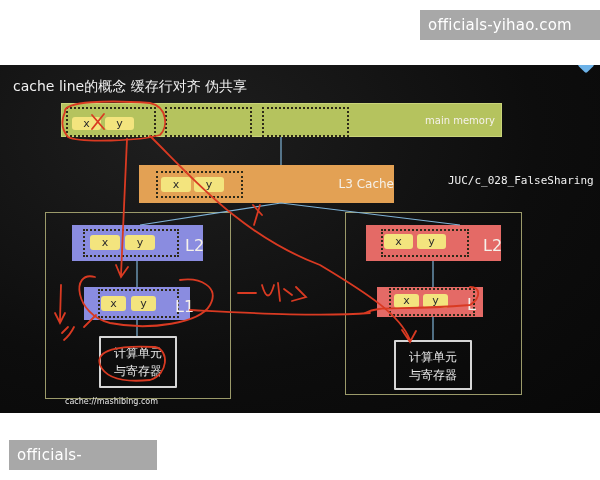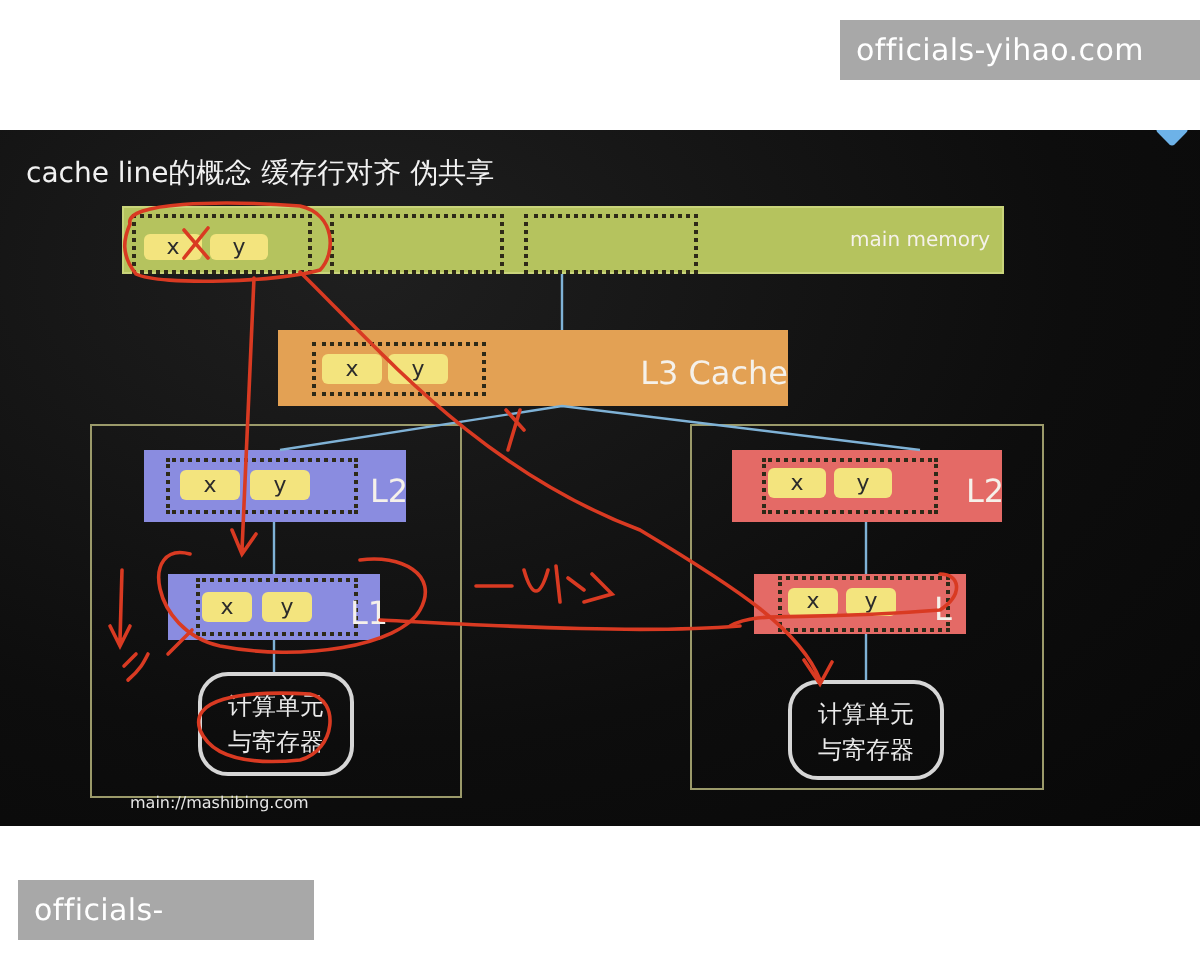--- a/index.html
+++ b/index.html
@@ -68,21 +68,21 @@
     }
     .lbl {
       position: absolute;
       color: #f5f1ea;
       font-family: "DejaVu Sans", sans-serif;
       font-size: 16px;
     }
     .cu {
       position: absolute;
       border: 2px solid #d6d6d6;
-      border-radius: 15px;
+      border-radius: 1px;
       color: #eaeaea;
       font-family: "DejaVu Serif", serif;
       font-size: 12px;
       text-align: center;
       line-height: 18px;
       padding-top: 6px;
     }
     .cu-left { left: 99px; top: 271px; width: 78px; height: 52px; }
     .cu-right { left: 394px; top: 275px; width: 78px; height: 50px; }
 
@@ -125,22 +125,23 @@
     <div class="cell" style="left:43px;top:13px;width:29px;height:13px;line-height:13px;">y</div>
     <div class="dotted" style="left:103px;top:3px;width:87px;height:30px;"></div>
     <div class="dotted" style="left:200px;top:3px;width:87px;height:30px;"></div>
     <div class="lbl" style="right:6px;top:11px;font-size:10px;text-align:center;">main memory</div>
   </div>
 
   <div class="box l3">
     <div class="dotted" style="left:17px;top:6px;width:87px;height:27px;"></div>
     <div class="cell" style="left:22px;top:12px;width:30px;height:15px;line-height:15px;">x</div>
     <div class="cell" style="left:55px;top:12px;width:30px;height:15px;line-height:15px;">y</div>
-    <div class="lbl" style="right:0px;top:12px;font-size:16px;">L3 Cache</div>
-  </div>
+    <div class="lbl" style="right:0px;top:12px;font-size:12px;">L3 Cache</div>
+  </div>
+  <div class="code-label">JUC/c_028_FalseSharing</div>
 
   <div class="box core core-left"></div>
   <div class="box l2-left">
     <div class="dotted" style="left:11px;top:4px;width:96px;height:28px;"></div>
     <div class="cell" style="left:18px;top:10px;width:30px;height:15px;line-height:15px;">x</div>
     <div class="cell" style="left:53px;top:10px;width:30px;height:15px;line-height:15px;">y</div>
     <div class="lbl" style="left:113px;top:11px;">L2</div>
   </div>
   <div class="box l1-left">
     <div class="dotted" style="left:14px;top:2px;width:81px;height:29px;"></div>
@@ -164,21 +165,21 @@
     <div class="dotted" style="left:12px;top:1px;width:86px;height:28px;"></div>
     <div class="cell" style="left:17px;top:7px;width:25px;height:14px;line-height:14px;">x</div>
     <div class="cell" style="left:46px;top:7px;width:25px;height:14px;line-height:14px;">y</div>
     <div class="lbl" style="left:90px;top:8px;">L</div>
   </div>
   <div class="cu cu-right">
     <div>计算单元</div>
     <div>与寄存器</div>
   </div>
 
-  <div class="site-url">main://mashibing.com</div>
+  <div class="site-url">cache://mashibing.com</div>
 
   <svg class="lines" viewBox="0 0 600 348">
     <g stroke="#7fb2d6" stroke-width="1.2" fill="none">
       <line x1="281" y1="72" x2="281" y2="100"></line>
       <polyline points="140,160 281,138 460,160"></polyline>
       <line x1="137" y1="196" x2="137" y2="222"></line>
       <line x1="137" y1="255" x2="137" y2="271"></line>
       <line x1="433" y1="196" x2="433" y2="222"></line>
       <line x1="433" y1="252" x2="433" y2="275"></line>
     </g>

